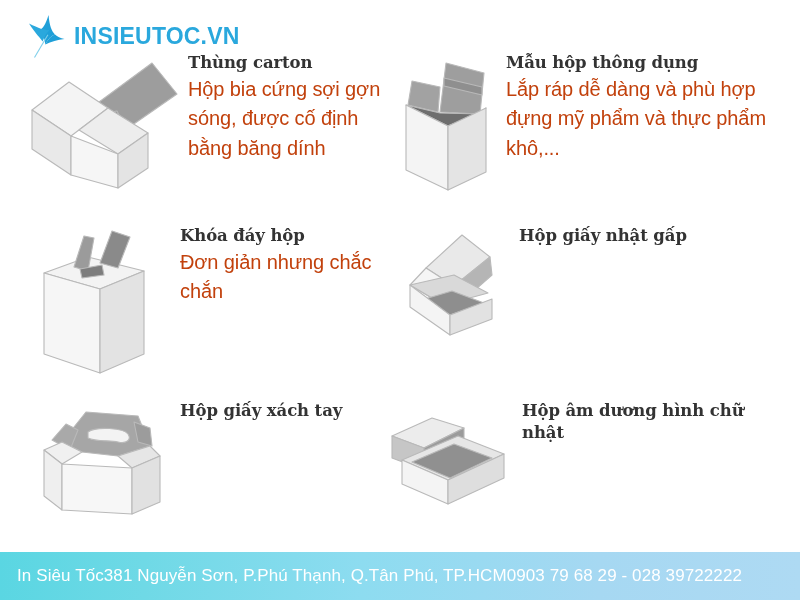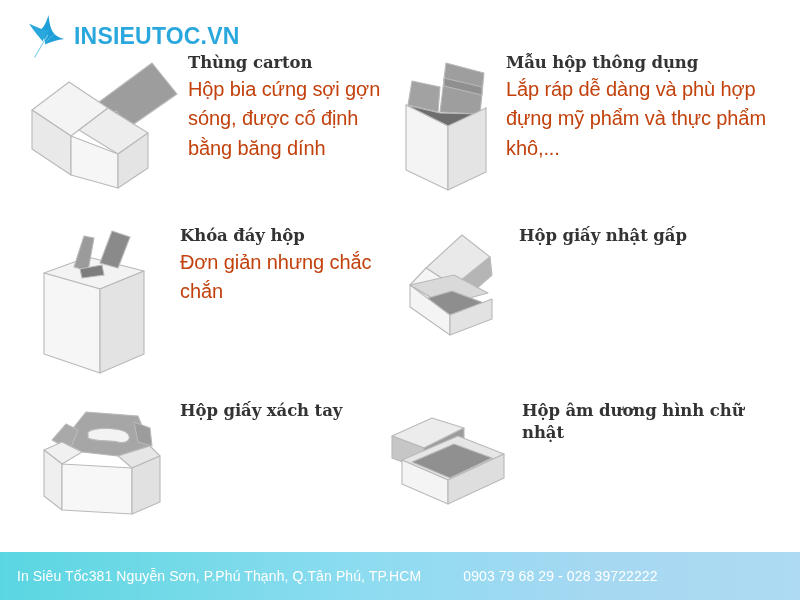--- a/index.html
+++ b/index.html
@@ -94,27 +94,27 @@
     position: absolute;
     left: 0;
     bottom: 0;
     width: 800px;
     height: 48px;
     background: linear-gradient(to right, #5ad6e2 0%, #6fd9e6 18%, #8ddcf0 45%, #a6d8f2 75%, #aedaf3 100%);
     display: flex;
     align-items: center;
     color: #ffffff;
     font-family: "Liberation Sans", sans-serif;
-    font-size: 14px;
+    font-size: 17px;
     letter-spacing: 0.1px;
     white-space: nowrap;
   }
   #footer-brand   { margin-left: 17px; }
   #footer-address { }
-  #footer-phone   { margin-left: 42px; }
+  #footer-phone   { }
 </style>
 </head>
 <body>
 
 <div id="page">
 
   <div id="logo">
     <svg id="logo-mark" viewBox="0 0 46 46">
       <path d="M24.5 2 C25.6 12.5 27.4 18.2 31 21.4 C27.4 22.6 24.2 25.6 21.3 31.5 C20.5 24.5 18.6 20 15.4 17.2 C18.8 15.8 21.8 11.3 24.5 2 Z" fill="#1f9fd8"></path>
       <path d="M5 10.5 C14.8 15.4 20.2 17.1 25.4 17.3 C22.6 19.8 20.3 23.2 18.6 28.4 C14.2 22.6 10.3 19 5 10.5 Z" fill="#2aa8dd"></path>

